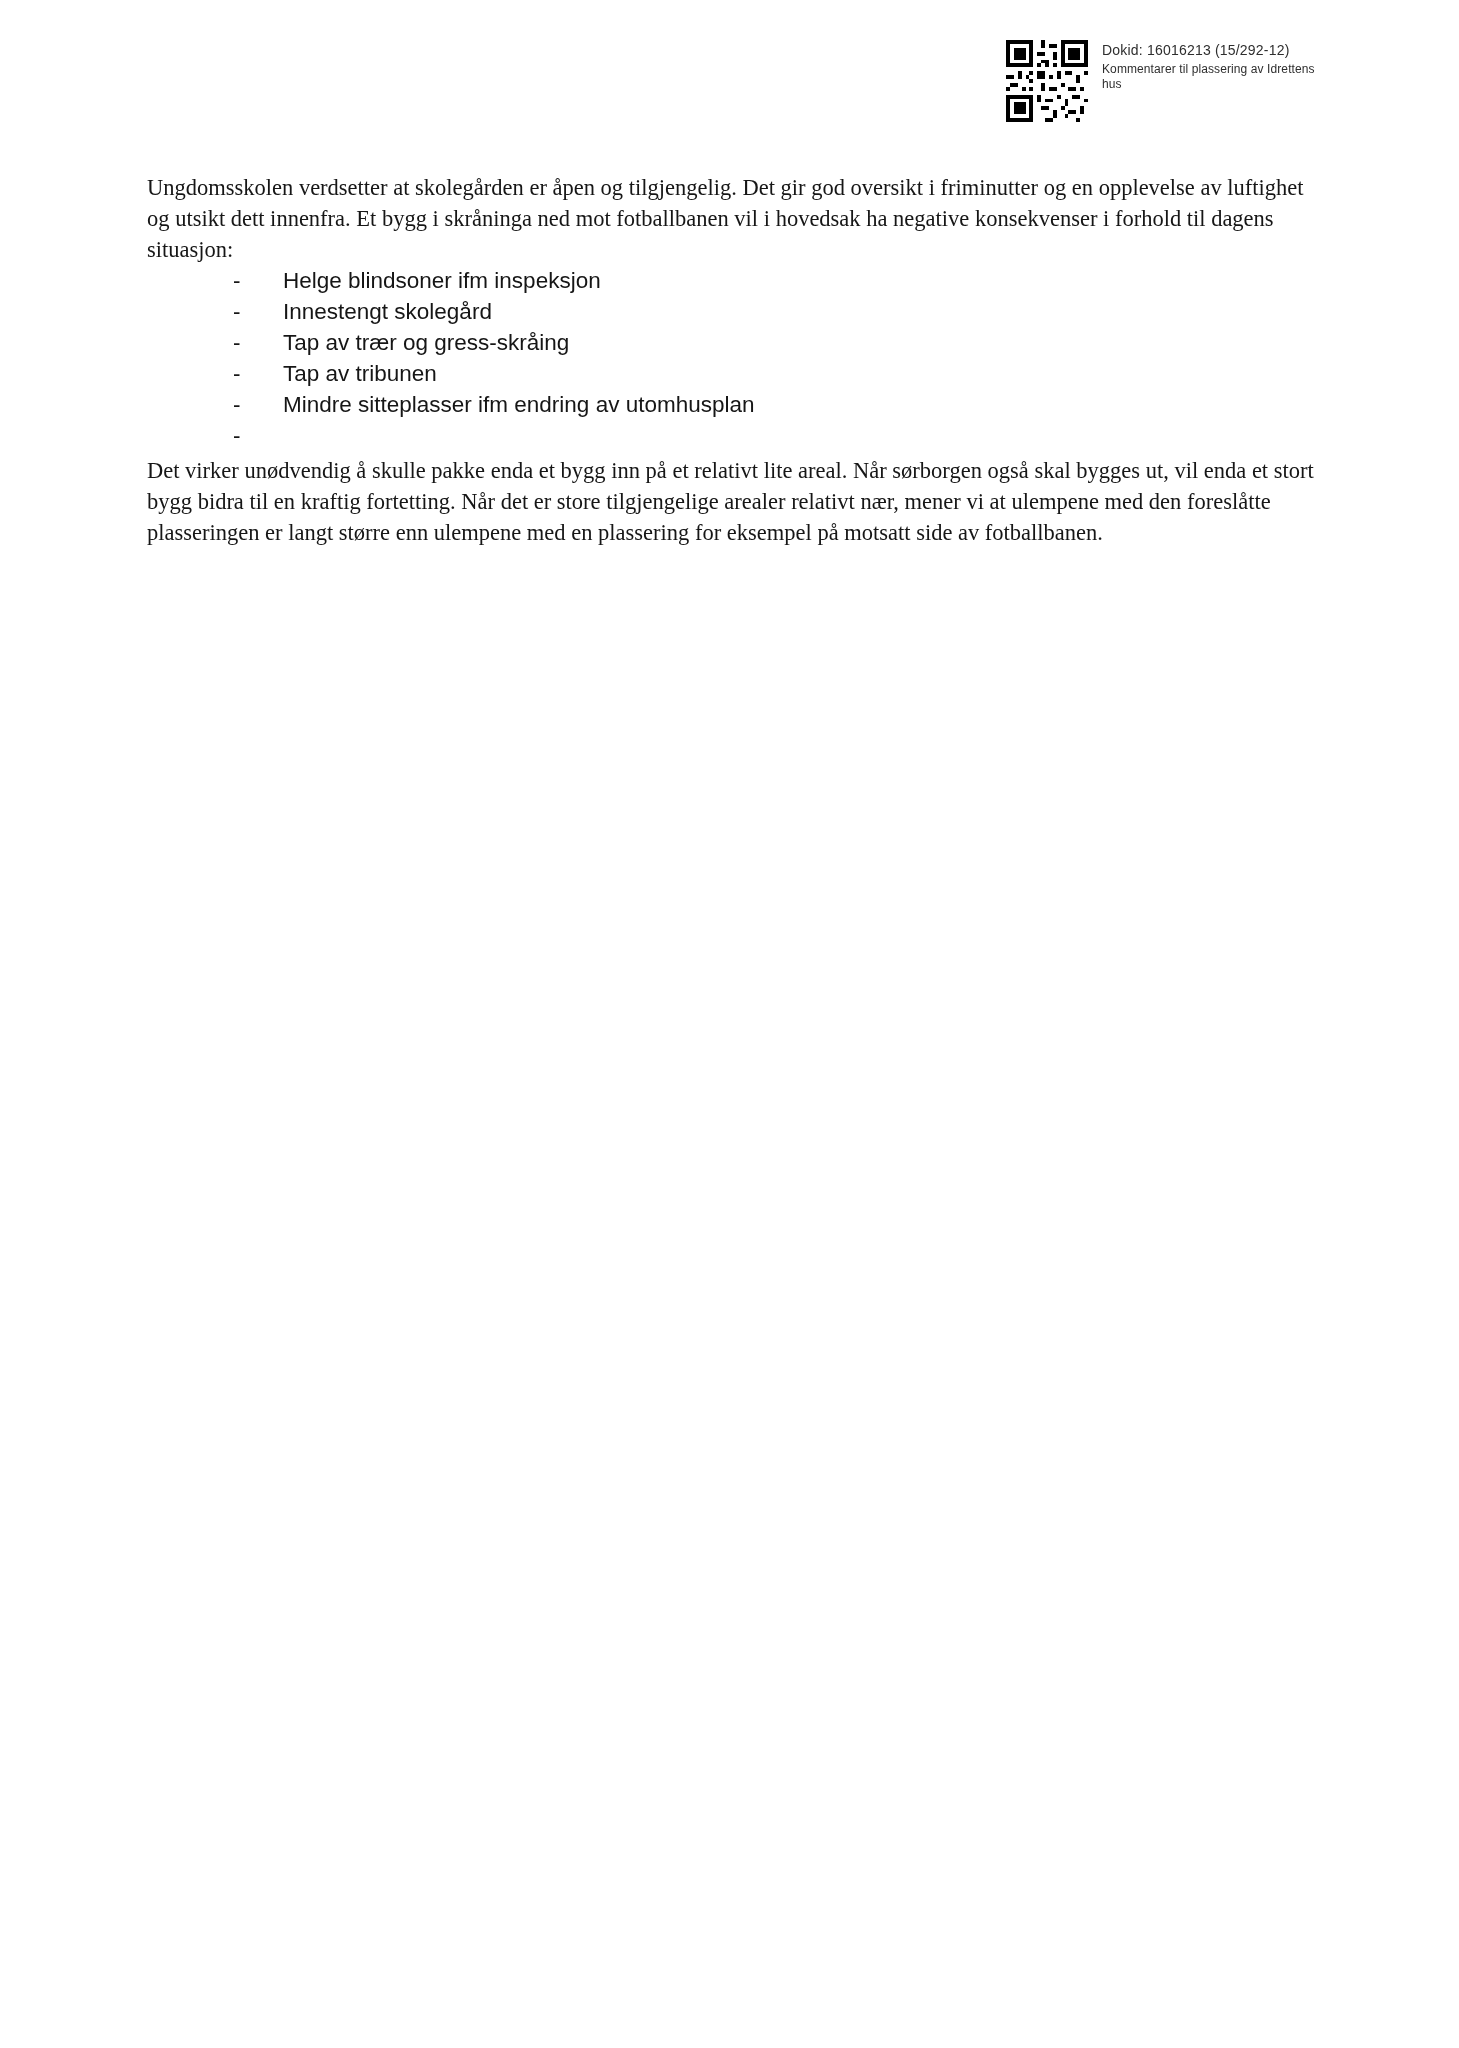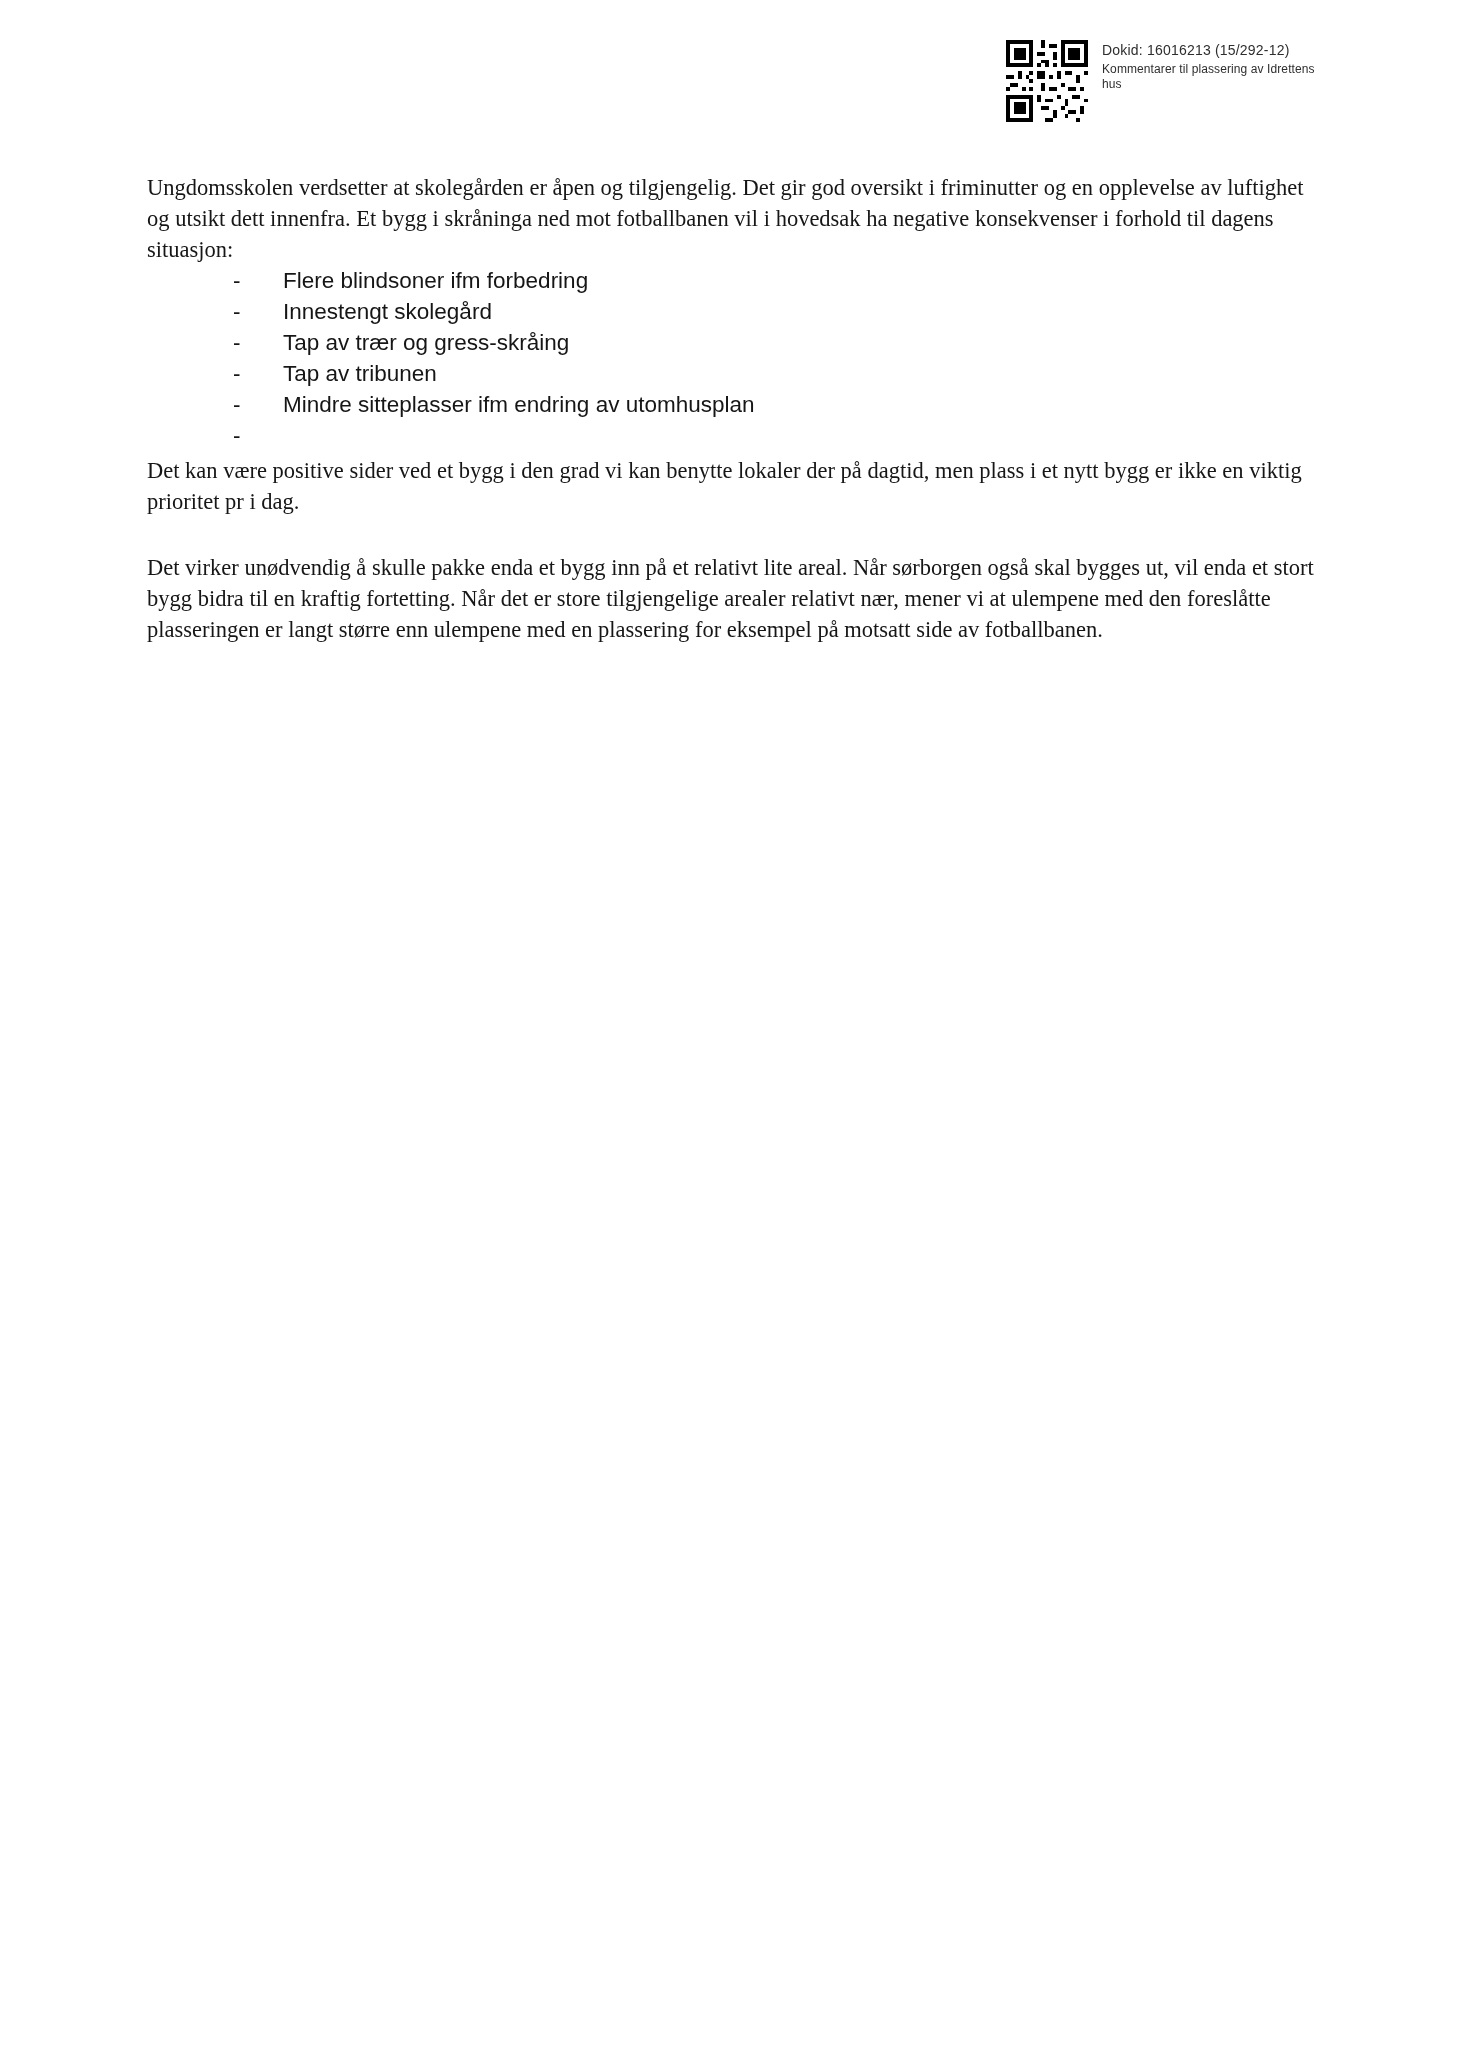--- a/index.html
+++ b/index.html
@@ -157,21 +157,21 @@
     </div>
   </div>
 
   <div class="body-text">
 
     <p>Ungdomsskolen verdsetter at skolegården er åpen og tilgjengelig. Det gir god oversikt i friminutter og en opplevelse av luftighet og utsikt dett innenfra. Et bygg i skråninga ned mot fotballbanen vil i hovedsak ha negative konsekvenser i forhold til dagens situasjon:</p>
 
     <ul class="bullet-list">
       <li class="bullet-item">
         <span class="dash">-</span>
-        <span>Flere blindsoner ifm forbedring</span>
+        <span>Helge blindsoner ifm inspeksjon</span>
       </li>
       <li class="bullet-item">
         <span class="dash">-</span>
         <span>Innestengt skolegård</span>
       </li>
       <li class="bullet-item">
         <span class="dash">-</span>
         <span>Tap av trær og gress-skråing</span>
       </li>
       <li class="bullet-item">
@@ -181,20 +181,19 @@
       <li class="bullet-item">
         <span class="dash">-</span>
         <span>Mindre sitteplasser ifm endring av utomhusplan</span>
       </li>
       <li class="bullet-item">
         <span class="dash">-</span>
       </li>
     </ul>
 
 
-    <p class="para-gap">Det kan være positive sider ved et bygg i den grad vi kan benytte lokaler der på dagtid, men plass i et nytt bygg er ikke en viktig prioritet pr i dag.</p>
 
     <p class="para-gap">Det virker unødvendig å skulle pakke enda et bygg inn på et relativt lite areal. Når sørborgen også skal bygges ut, vil enda et stort bygg bidra til en kraftig fortetting. Når det er store tilgjengelige arealer relativt nær, mener vi at ulempene med den foreslåtte plasseringen er langt større enn ulempene med en plassering for eksempel på motsatt side av fotballbanen.</p>
 
 
   </div>
 
 </div>
 
 </body></html>

